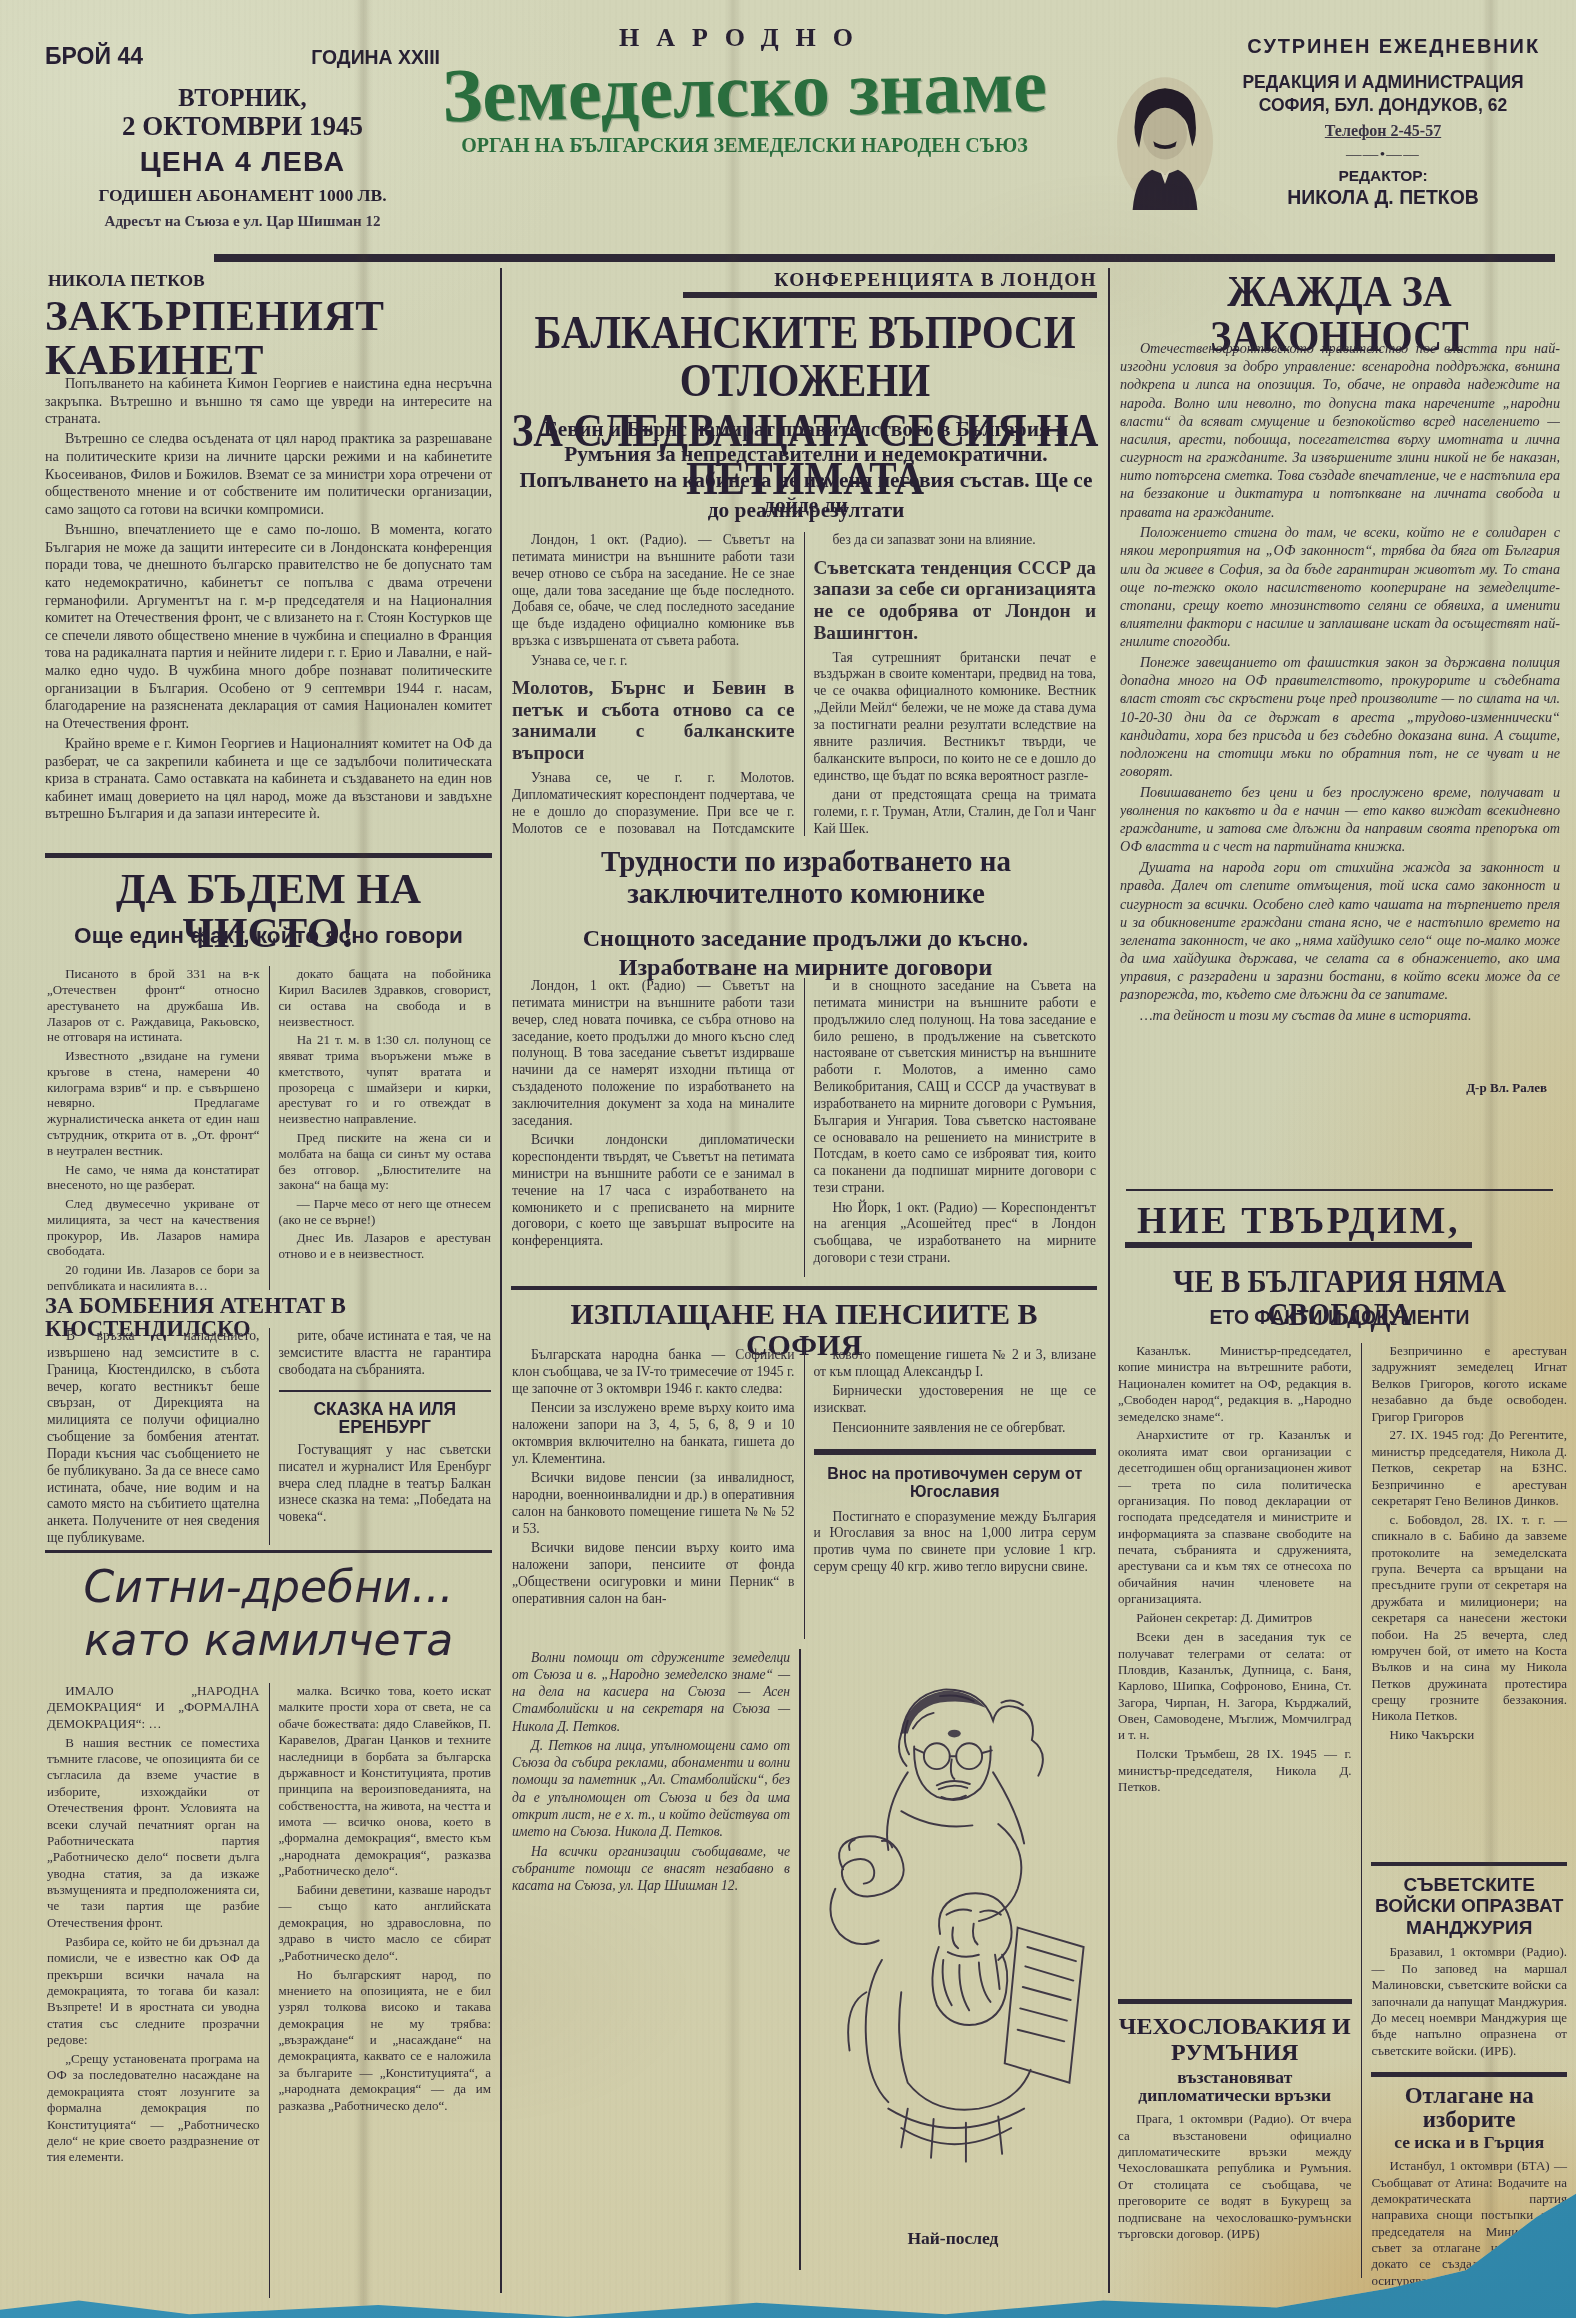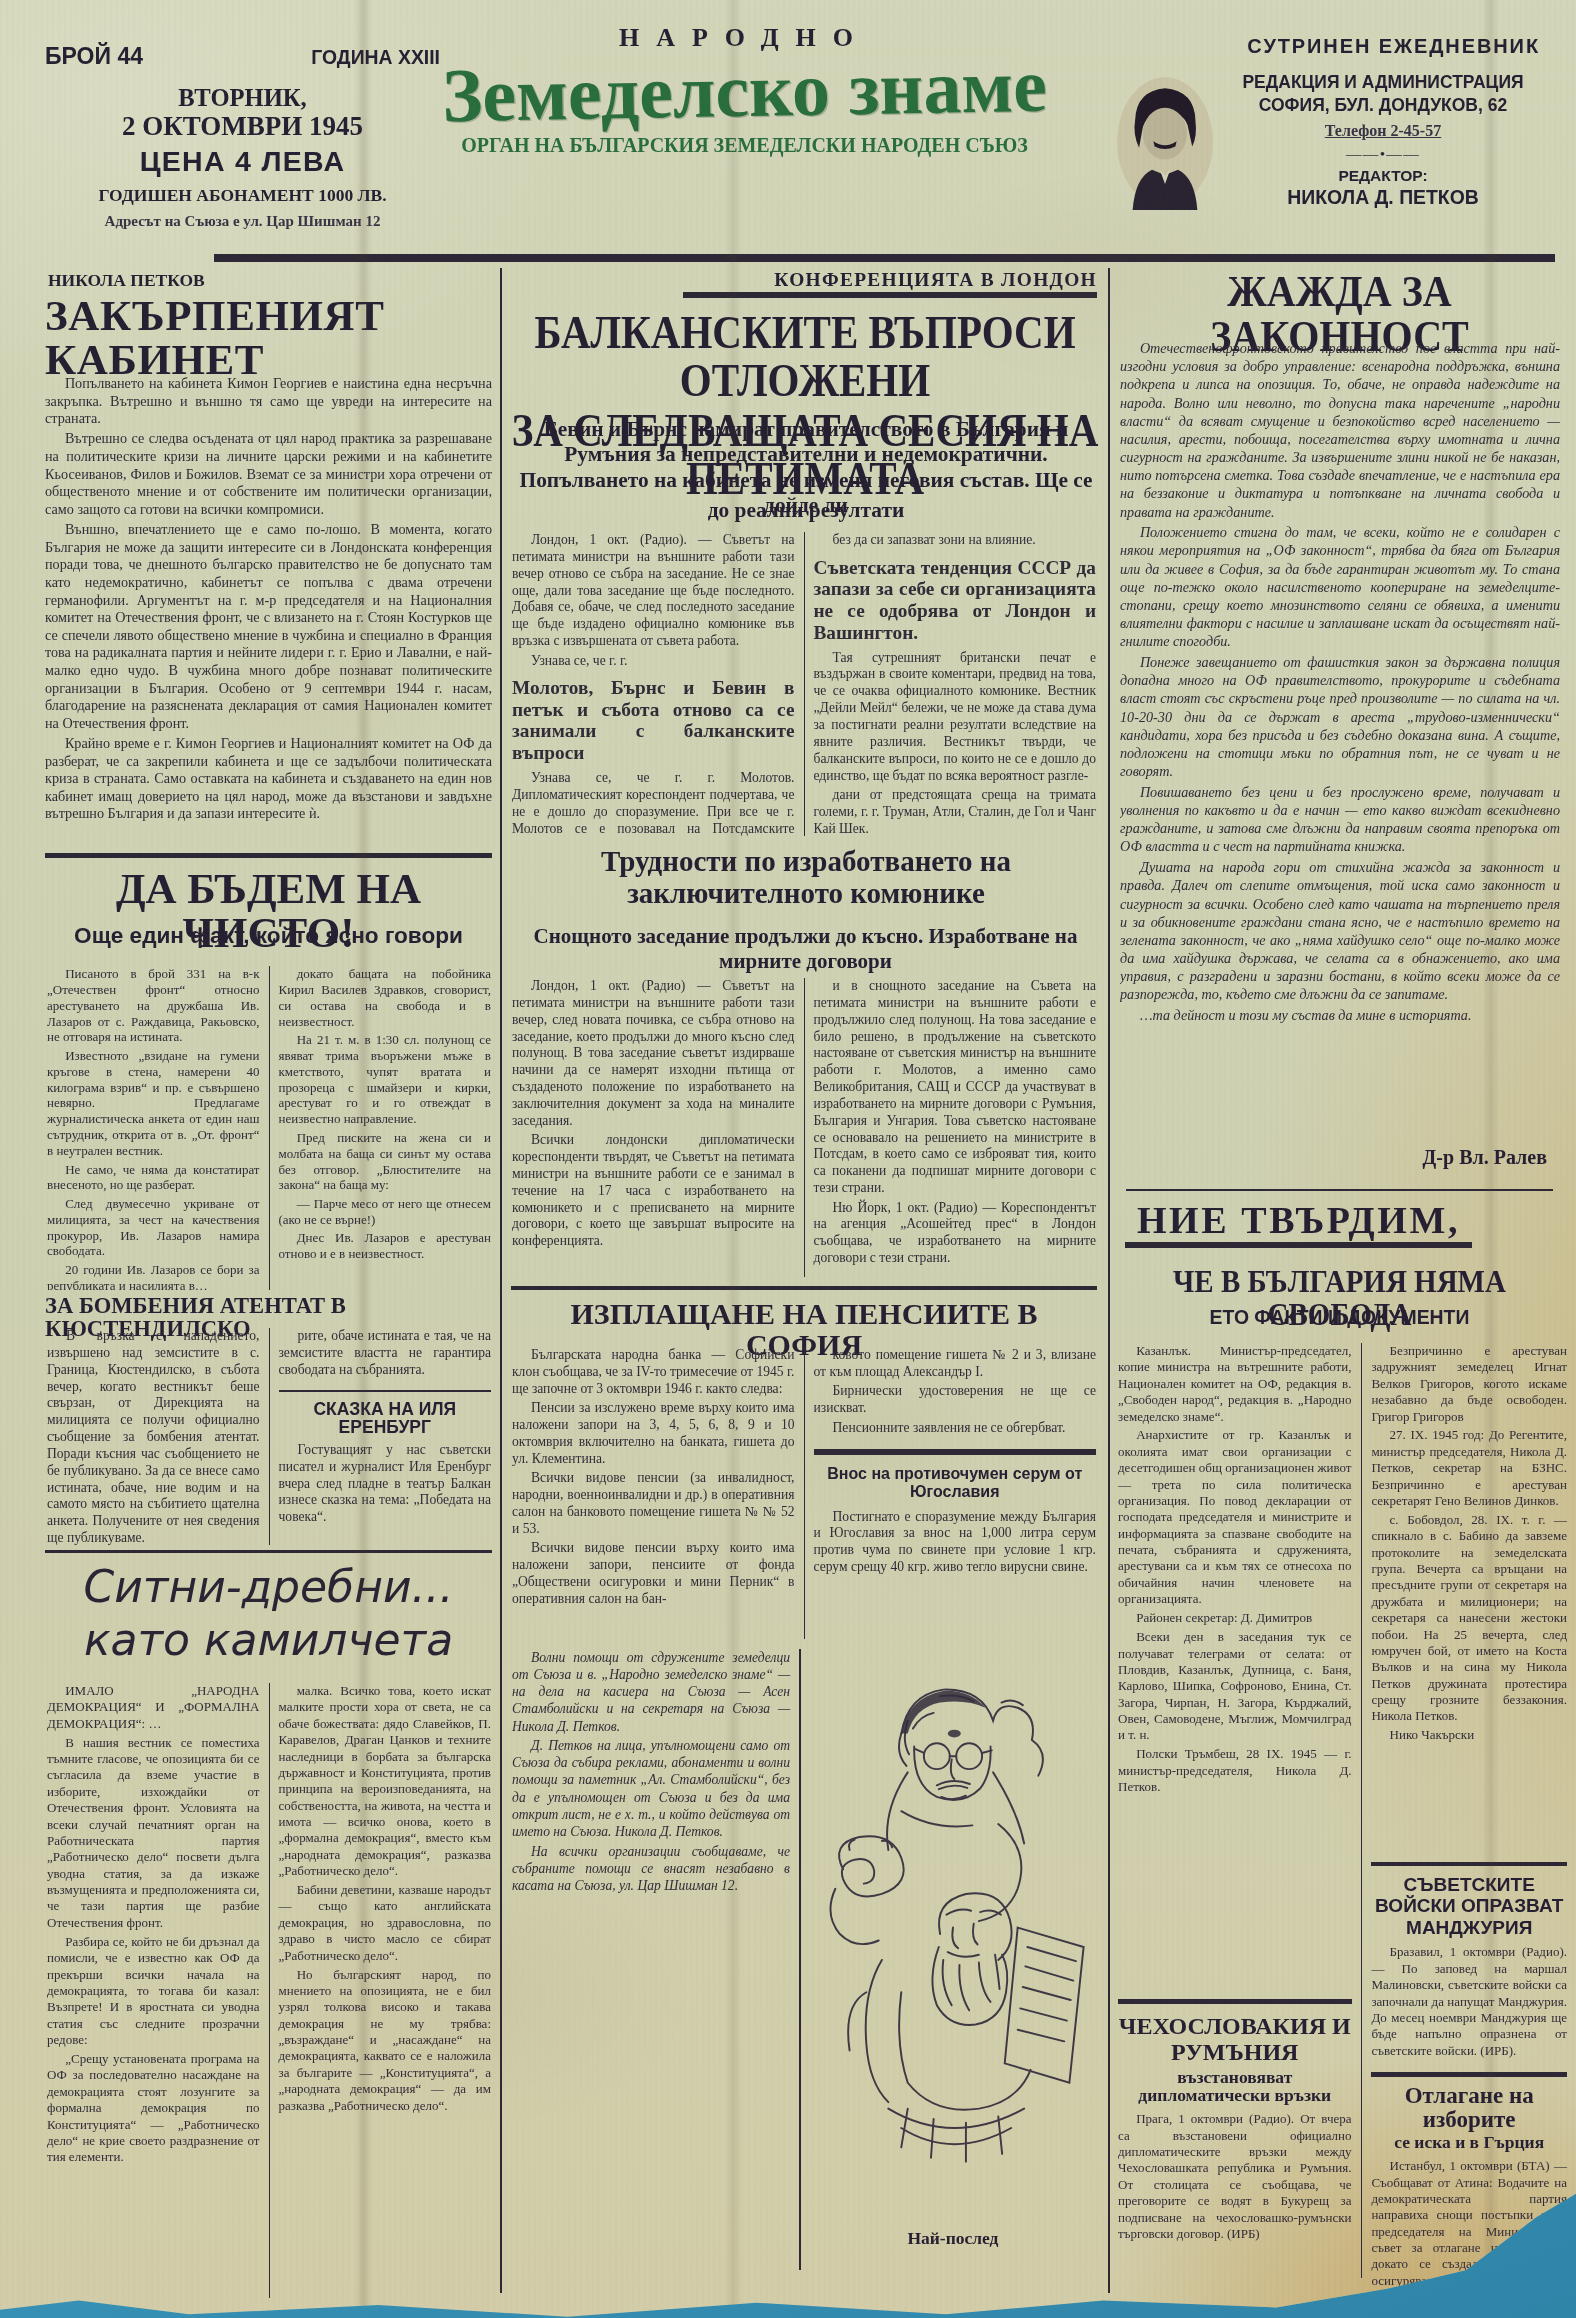--- a/index.html
+++ b/index.html
@@ -173,21 +173,21 @@
         </div>
       <div class="c bodycol">
           <p class="ls-p">без да си запазват зони на влияние.</p>
           <p class="ls-b">Съветската тенденция СССР да запази за себе си организацията не се одобрява от Лондон и Вашингтон.</p>
           <p class="ls-p">Тая сутрешният британски печат е въздържан в своите коментари, предвид на това, че се очаква официалното комюнике. Вестник „Дейли Мейл“ бележи, че не може да става дума за постигнати реални резултати вследствие на явните различия. Вестникът твърди, че балканските въпроси, по които не се е дошло до единство, ще бъдат по всяка вероятност разгле-</p>
           <p class="ls-p">дани от предстоящата среща на тримата големи, г. г. Труман, Атли, Сталин, де Гол и Чанг Кай Шек.</p>
         </div>
     </div>
 
     <div class="abs hl ctr" style="left:518px;top:846px;width:576px;font-size:29px;line-height:1.1;">Трудности по изработването на заключителното комюнике</div>
-    <div class="abs hl ctr" style="left:524px;top:924px;width:563px;font-size:21px;line-height:1.2;">Снощното заседание продължи до късно. Изработване на мирните договори</div>
+    <div class="abs hl ctr" style="left:524px;top:924px;width:563px;font-size:24px;line-height:1.2;">Снощното заседание продължи до късно. Изработване на мирните договори</div>
     <div class="abs cols2" style="left:503px;top:978px;width:602px;height:299px;font-size:13.6px;line-height:1.24;">
       <div class="c bodycol">
           <p class="ls-p">Лондон, 1 окт. (Радио) — Съветът на петимата министри на външните работи тази вечер, след новата почивка, се събра отново на заседание, което продължи до много късно след полунощ. В това заседание съветът издирваше начини да се намерят изходни пътища от създаденото положение по изработването на заключителния документ за хода на миналите заседания.</p>
           <p class="ls-p">Всички лондонски дипломатически кореспонденти твърдят, че Съветът на петимата министри на външните работи се е занимал в течение на 17 часа с изработването на комюникето и с преписването на мирните договори, с което ще завършат въпросите на конференцията.</p>
         </div>
       <div class="c bodycol">
           <p class="ls-p">и в снощното заседание на Съвета на петимата министри на външните работи е продължило след полунощ. На това заседание е било решено, в продължение на съветското настояване от съветския министър на външните работи г. Молотов, а именно само Великобритания, САЩ и СССР да участвуват в изработването на мирните договори с Румъния, България и Унгария. Това съветско настояване се основавало на решението на министрите в Потсдам, в което само се изброяват тия, които са поканени да подпишат мирните договори с тези страни.</p>
           <p class="ls-p">Ню Йорк, 1 окт. (Радио) — Кореспондентът на агенция „Асошейтед прес“ в Лондон съобщава, че изработването на мирните договори с тези страни.</p>
         </div>
     </div>
@@ -275,21 +275,21 @@
 
     <div class="abs hl ctr" style="left:1117px;top:270px;width:445px;font-size:40px;transform:scale(1,1.1);transform-origin:top;">ЖАЖДА ЗА ЗАКОННОСТ</div>
     <div class="abs bodycol" style="left:1120px;top:339px;width:440px;height:802px;font-size:14.2px;line-height:1.28;font-style:italic;">
         <p class="ls-p">Отечественофронтовското правителство пое властта при най-изгодни условия за добро управление: всенародна поддръжка, външна подкрепа и липса на опозиция. То, обаче, не оправда надеждите на народа. Волно или неволно, то допусна така наречените „народни власти“ да всяват смущение и безпокойство всред населението — насилия, арести, побоища, посегателства върху имотната и лична сигурност на гражданите. За извършените злини никой не бе наказан, нито потърсена сметка. Това създаде впечатление, че е настъпила ера на беззаконие и диктатура и потъпкване на личната свобода и правата на гражданите.</p>
         <p class="ls-p">Положението стигна до там, че всеки, който не е солидарен с някои мероприятия на „ОФ законност“, трябва да бяга от България или да живее в София, за да бъде гарантиран животът му. То стана още по-тежко около насилственото коопериране на земеделците-стопани, срещу което мнозинството селяни се обявиха, а именити влиятелни фактори с насилие и заплашване искат да осъществят най-гнилите спогодби.</p>
         <p class="ls-p">Понеже завещанието от фашисткия закон за държавна полиция допадна много на ОФ правителството, прокурорите и съдебната власт стоят със скръстени ръце пред произволите — по силата на чл. 10-20-30 дни да се държат в ареста „трудово-изменнически“ кандидати, хора без присъда и без съдебно доказана вина. А същите, подложени на стотици мъки по обратния път, не се чуват и не говорят.</p>
         <p class="ls-p">Повишаването без цени и без прослужено време, получават и уволнения по какъвто и да е начин — ето какво виждат всекидневно гражданите, и затова сме длъжни да направим своята препоръка от ОФ властта и с чест на партийната книжка.</p>
         <p class="ls-p">Душата на народа гори от стихийна жажда за законност и правда. Далеч от слепите отмъщения, той иска само законност и сигурност за всички. Особено след като чашата на търпението преля и за обикновените граждани стана ясно, че е настъпило времето на зелената законност, че ако „няма хайдушко село“ още по-малко може да има хайдушка държава, че селата са в обнажението, ако има управия, с разградени и заразни бостани, в който всеки може да се разпорежда, то, където сме длъжни да се запитаме.</p>
         <p class="ls-p">…та дейност и този му състав да мине в историята.</p>
       </div>
-    <div class="abs hl rt" style="left:1120px;top:1147px;width:427px;font-size:20px;">Д-р Вл. Ралев</div>
+    <div class="abs hl rt" style="left:1120px;top:1081px;width:427px;font-size:13px;">Д-р Вл. Ралев</div>
 
     <div class="abs thin" style="left:1126px;top:1189px;width:427px;"></div>
     <div class="abs ctr" style="left:1076px;top:1201px;width:445px;">
       <span class="hl" style="font-size:38px;letter-spacing:2.6px;border-bottom:6.5px solid #2e2836;padding:0 11.6px 2.6px 11.6px;display:inline-block;">НИЕ ТВЪРДИМ,</span>
     </div>
     <div class="abs hl ctr" style="left:1117px;top:1266px;width:445px;font-size:29px;transform:scale(1,1.1);transform-origin:top;">ЧЕ В БЪЛГАРИЯ НЯМА СВОБОДА</div>
     <div class="abs hl ctr sans" style="left:1117px;top:1308px;width:445px;font-size:19.4px;">ЕТО ФАКТИ И ДОКУМЕНТИ</div>
 
     <div style="position:absolute;left:1109px;top:1343px;width:467px;height:954px;display:flex;">
       <div style="width:50%;padding:0 9px;overflow:hidden;">

